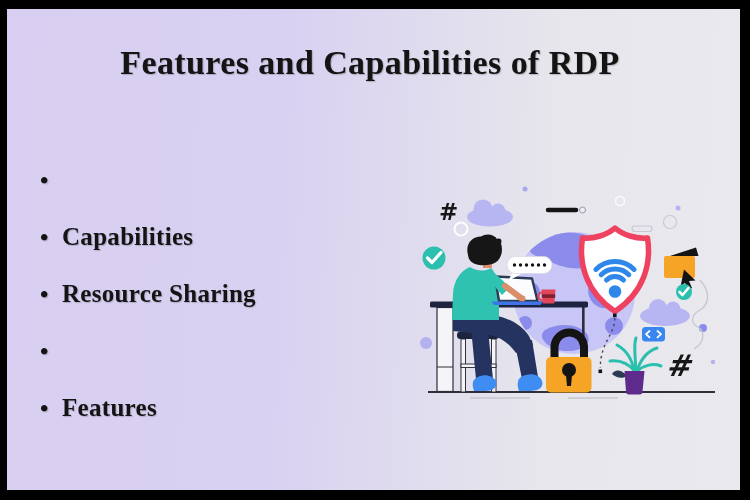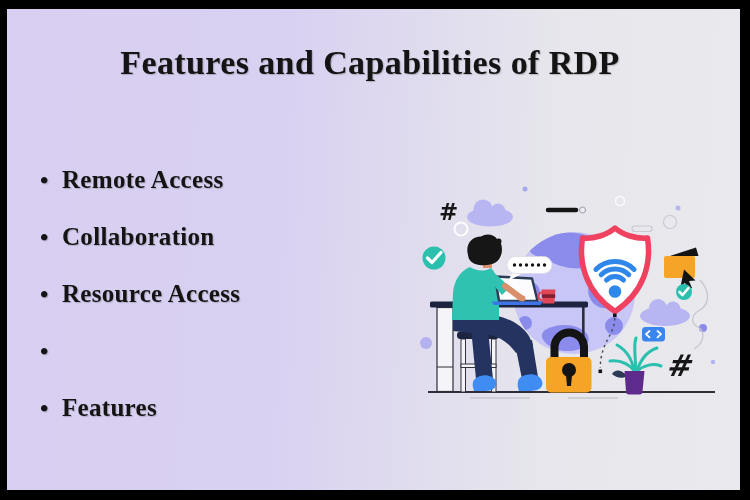--- a/index.html
+++ b/index.html
@@ -34,29 +34,28 @@
 </head>
 <body>
 
 <div class="frame"></div>
 
 <h1 class="title">Features and Capabilities of RDP</h1>
 
 <ul class="features">
   <li>
     <span class="bullet">•</span>
-    <span>Remote Access</span>
-  </li>
-  <li>
-    <span class="bullet">•</span>
-    <span>Collaboration</span>
-  </li>
-  <li>
-    <span class="bullet">•</span>
-    <span>Resource Access</span>
+  </li>
+  <li>
+    <span class="bullet">•</span>
+    <span>Capabilities</span>
+  </li>
+  <li>
+    <span class="bullet">•</span>
+    <span>Resource Sharing</span>
   </li>
   <li>
     <span class="bullet">•</span>
   </li>
   <li>
     <span class="bullet">•</span>
     <span>Features</span>
   </li>
 </ul>
 

